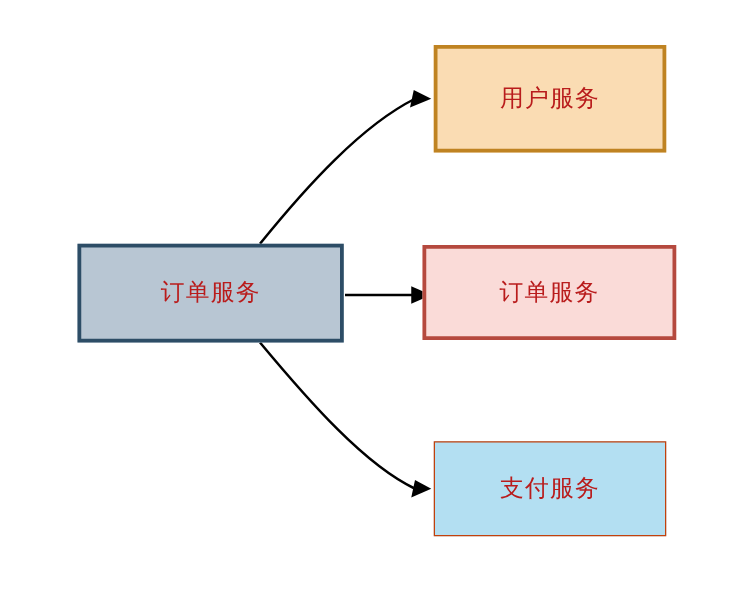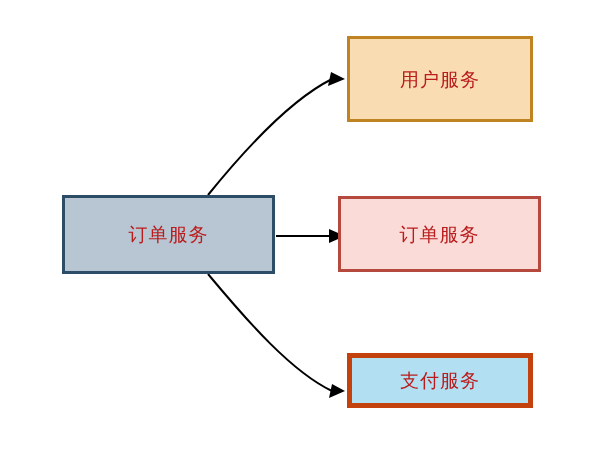--- a/index.html
+++ b/index.html
@@ -50,23 +50,23 @@
     top: 196px;
     width: 203px;
     height: 76px;
     background: #fadbd8;
     border: 3px solid #b5493e;
   }
   #node-pay {
     left: 347px;
     top: 353px;
     width: 186px;
-    height: 55px;
+    height: 76px;
     background: #b3dff2;
-    border: 5px solid #c2410c;
+    border: 1px solid #c2410c;
   }
   #edges {
     position: absolute;
     left: 0;
     top: 0;
     width: 602px;
     height: 474px;
     pointer-events: none;
   }
   .edge-path {

